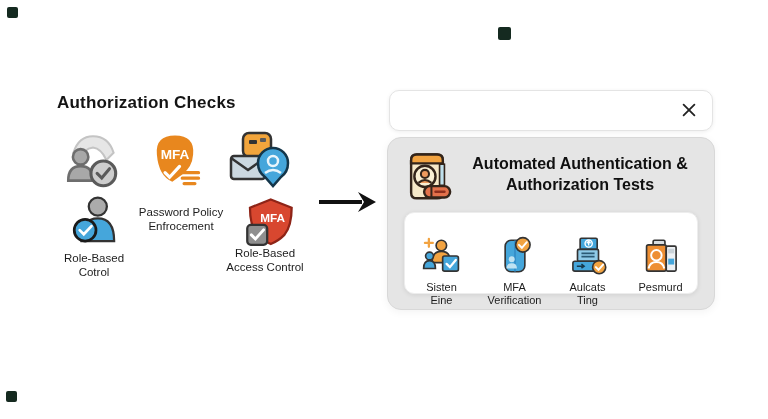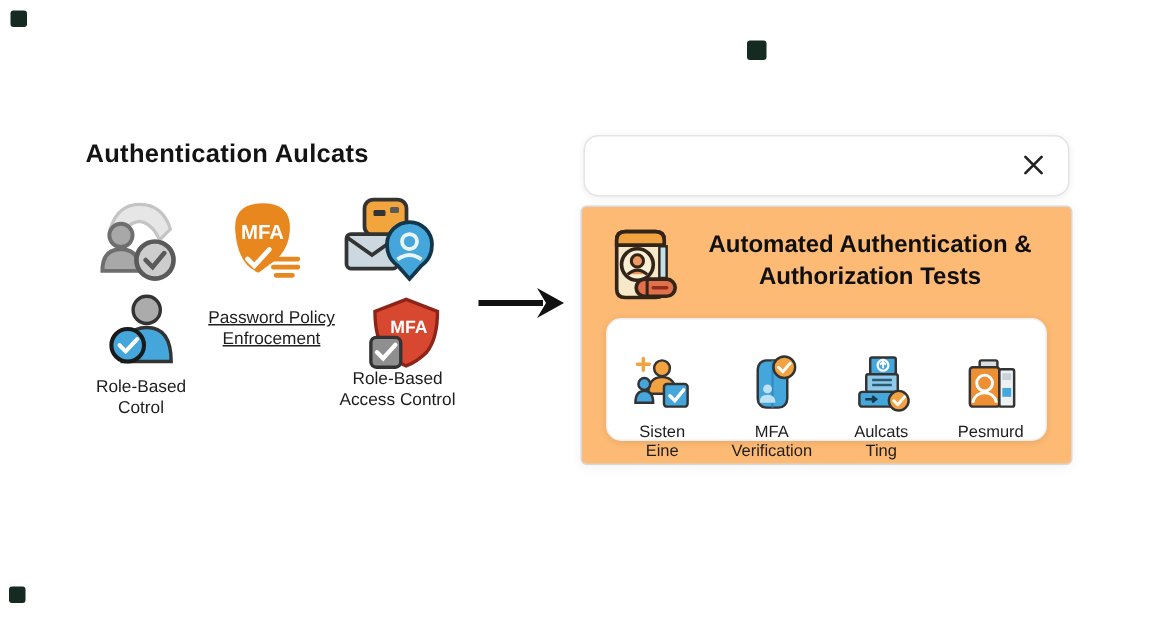--- a/index.html
+++ b/index.html
@@ -9,41 +9,41 @@
   .corner-square{position:absolute;width:11px;height:11px;border-radius:2px;background:#152a20;}
   .left-title{left:57px;top:93px;font-size:17px;font-weight:bold;color:#141414;letter-spacing:.2px;}
   .small-label{font-size:11.5px;color:#1d1d1d;text-align:center;line-height:1.22;white-space:pre-line;}
   .icon-box svg{display:block;}
   .arrow-wrap{left:316px;top:189px;}
   .search-box{left:389px;top:90px;width:322px;height:39px;background:#fff;border:1px solid #e4e4e4;
               border-radius:10px;box-shadow:0 1px 4px rgba(0,0,0,.07);}
   .search-input{position:absolute;left:12px;top:4px;width:250px;height:29px;border:none;outline:none;
                 font-size:13px;font-family:"Liberation Sans",sans-serif;background:transparent;}
   .close-btn{position:absolute;right:14px;top:10px;width:18px;height:18px;cursor:pointer;}
-  .main-card{left:387px;top:137px;width:326px;height:171px;background:#fdba74;border:1.5px solid #d8d8d8;
-             border-radius:4px;box-shadow:0 2px 8px rgba(0,0,0,.05);}
+  .main-card{left:387px;top:137px;width:326px;height:171px;background:#e5e5e5;border:1.5px solid #d8d8d8;
+             border-radius:14px;box-shadow:0 2px 8px rgba(0,0,0,.05);}
   .card-title-icon{position:absolute;left:15px;top:13px;}
   .card-title{position:absolute;left:66px;top:16px;width:252px;font-size:16px;font-weight:bold;color:#101010;
               text-align:center;line-height:1.3;white-space:pre-line;}
   .inner-card{position:absolute;left:16px;top:74px;width:294px;height:82px;background:#fff;
               border:1px solid #ededed;border-radius:10px;box-shadow:0 1px 5px rgba(0,0,0,.09);
               display:flex;justify-content:space-around;align-items:flex-start;padding-top:23px;box-sizing:border-box;}
   .test-item{display:flex;flex-direction:column;align-items:center;width:25%;cursor:pointer;}
   .test-label{font-size:11px;color:#1d1d1d;text-align:center;line-height:1.2;white-space:pre-line;margin-top:1px;}
 </style>
 </head>
 <body>
 
 <div class="canvas">
 
   <div class="corner-square" style="left:7px;top:7px;"></div>
   <div class="corner-square" style="left:498px;top:27px;width:13px;height:13px;"></div>
   <div class="corner-square" style="left:6px;top:391px;"></div>
 
-  <div class="abs left-title">Authentication Aulcats</div>
+  <div class="abs left-title">Authorization Checks</div>
 
   <div class="abs icon-box" style="left:60px;top:128px;">
     <svg width="66" height="66" viewBox="0 0 64 64">
       <path d="M13 24 Q18 8 32 8 Q47 8 52 24 L45 31 Q40 20 32 19 Q23 20 19 31 Z" fill="#E6E6E6" stroke="#C4C4C4" stroke-width="2"></path>
       <circle cx="20" cy="28" r="7.5" fill="#A8A8A8" stroke="#6E6E6E" stroke-width="2.5"></circle>
       <path d="M8 51 Q8 37 20 37 Q32 37 32 51 Z" fill="#A8A8A8" stroke="#6E6E6E" stroke-width="2.5"></path>
       <circle cx="42" cy="44" r="12" fill="#CDCDCD" stroke="#5A5A5A" stroke-width="3"></circle>
       <path d="M36 44 L40.5 48.5 L48 39.5" fill="none" stroke="#5A5A5A" stroke-width="3" stroke-linecap="round"></path>
     </svg>
   </div>
@@ -81,21 +81,21 @@
 
   <div class="abs icon-box" style="left:240px;top:195px;">
     <svg width="58" height="58" viewBox="0 0 64 64">
       <path d="M34 5 L57 14 Q57 34 49 44 Q42 51 34 54 Q26 51 19 44 Q11 34 11 14 Z" fill="#D8472F" stroke="#8E2417" stroke-width="2.5"></path>
       <text x="36" y="30" font-size="13" font-weight="bold" fill="#ffffff" text-anchor="middle" font-family="Liberation Sans,sans-serif">MFA</text>
       <rect x="8" y="33" width="22" height="22" rx="4" fill="#8F8F8F" stroke="#333333" stroke-width="2.5"></rect>
       <path d="M12.5 44 L17 48.5 L26 38.5" stroke="#ffffff" stroke-width="3.2" fill="none" stroke-linecap="round"></path>
     </svg>
   </div>
 
-  <div class="abs small-label" style="left:128px;top:205px;width:106px;text-decoration:underline;">Password Policy
+  <div class="abs small-label" style="left:128px;top:205px;width:106px;">Password Policy
 Enfrocement</div>
   <div class="abs small-label" style="left:51px;top:251px;width:86px;">Role-Based
 Cotrol</div>
   <div class="abs small-label" style="left:211px;top:246px;width:108px;">Role-Based
 Access Control</div>
 
   <div class="abs arrow-wrap">
     <svg width="62" height="26" viewBox="0 0 62 26">
       <line x1="3" y1="13" x2="46" y2="13" stroke="#111111" stroke-width="4"></line>
       <path d="M42 3 L60 13 L42 23 L48 13 Z" fill="#111111"></path>

